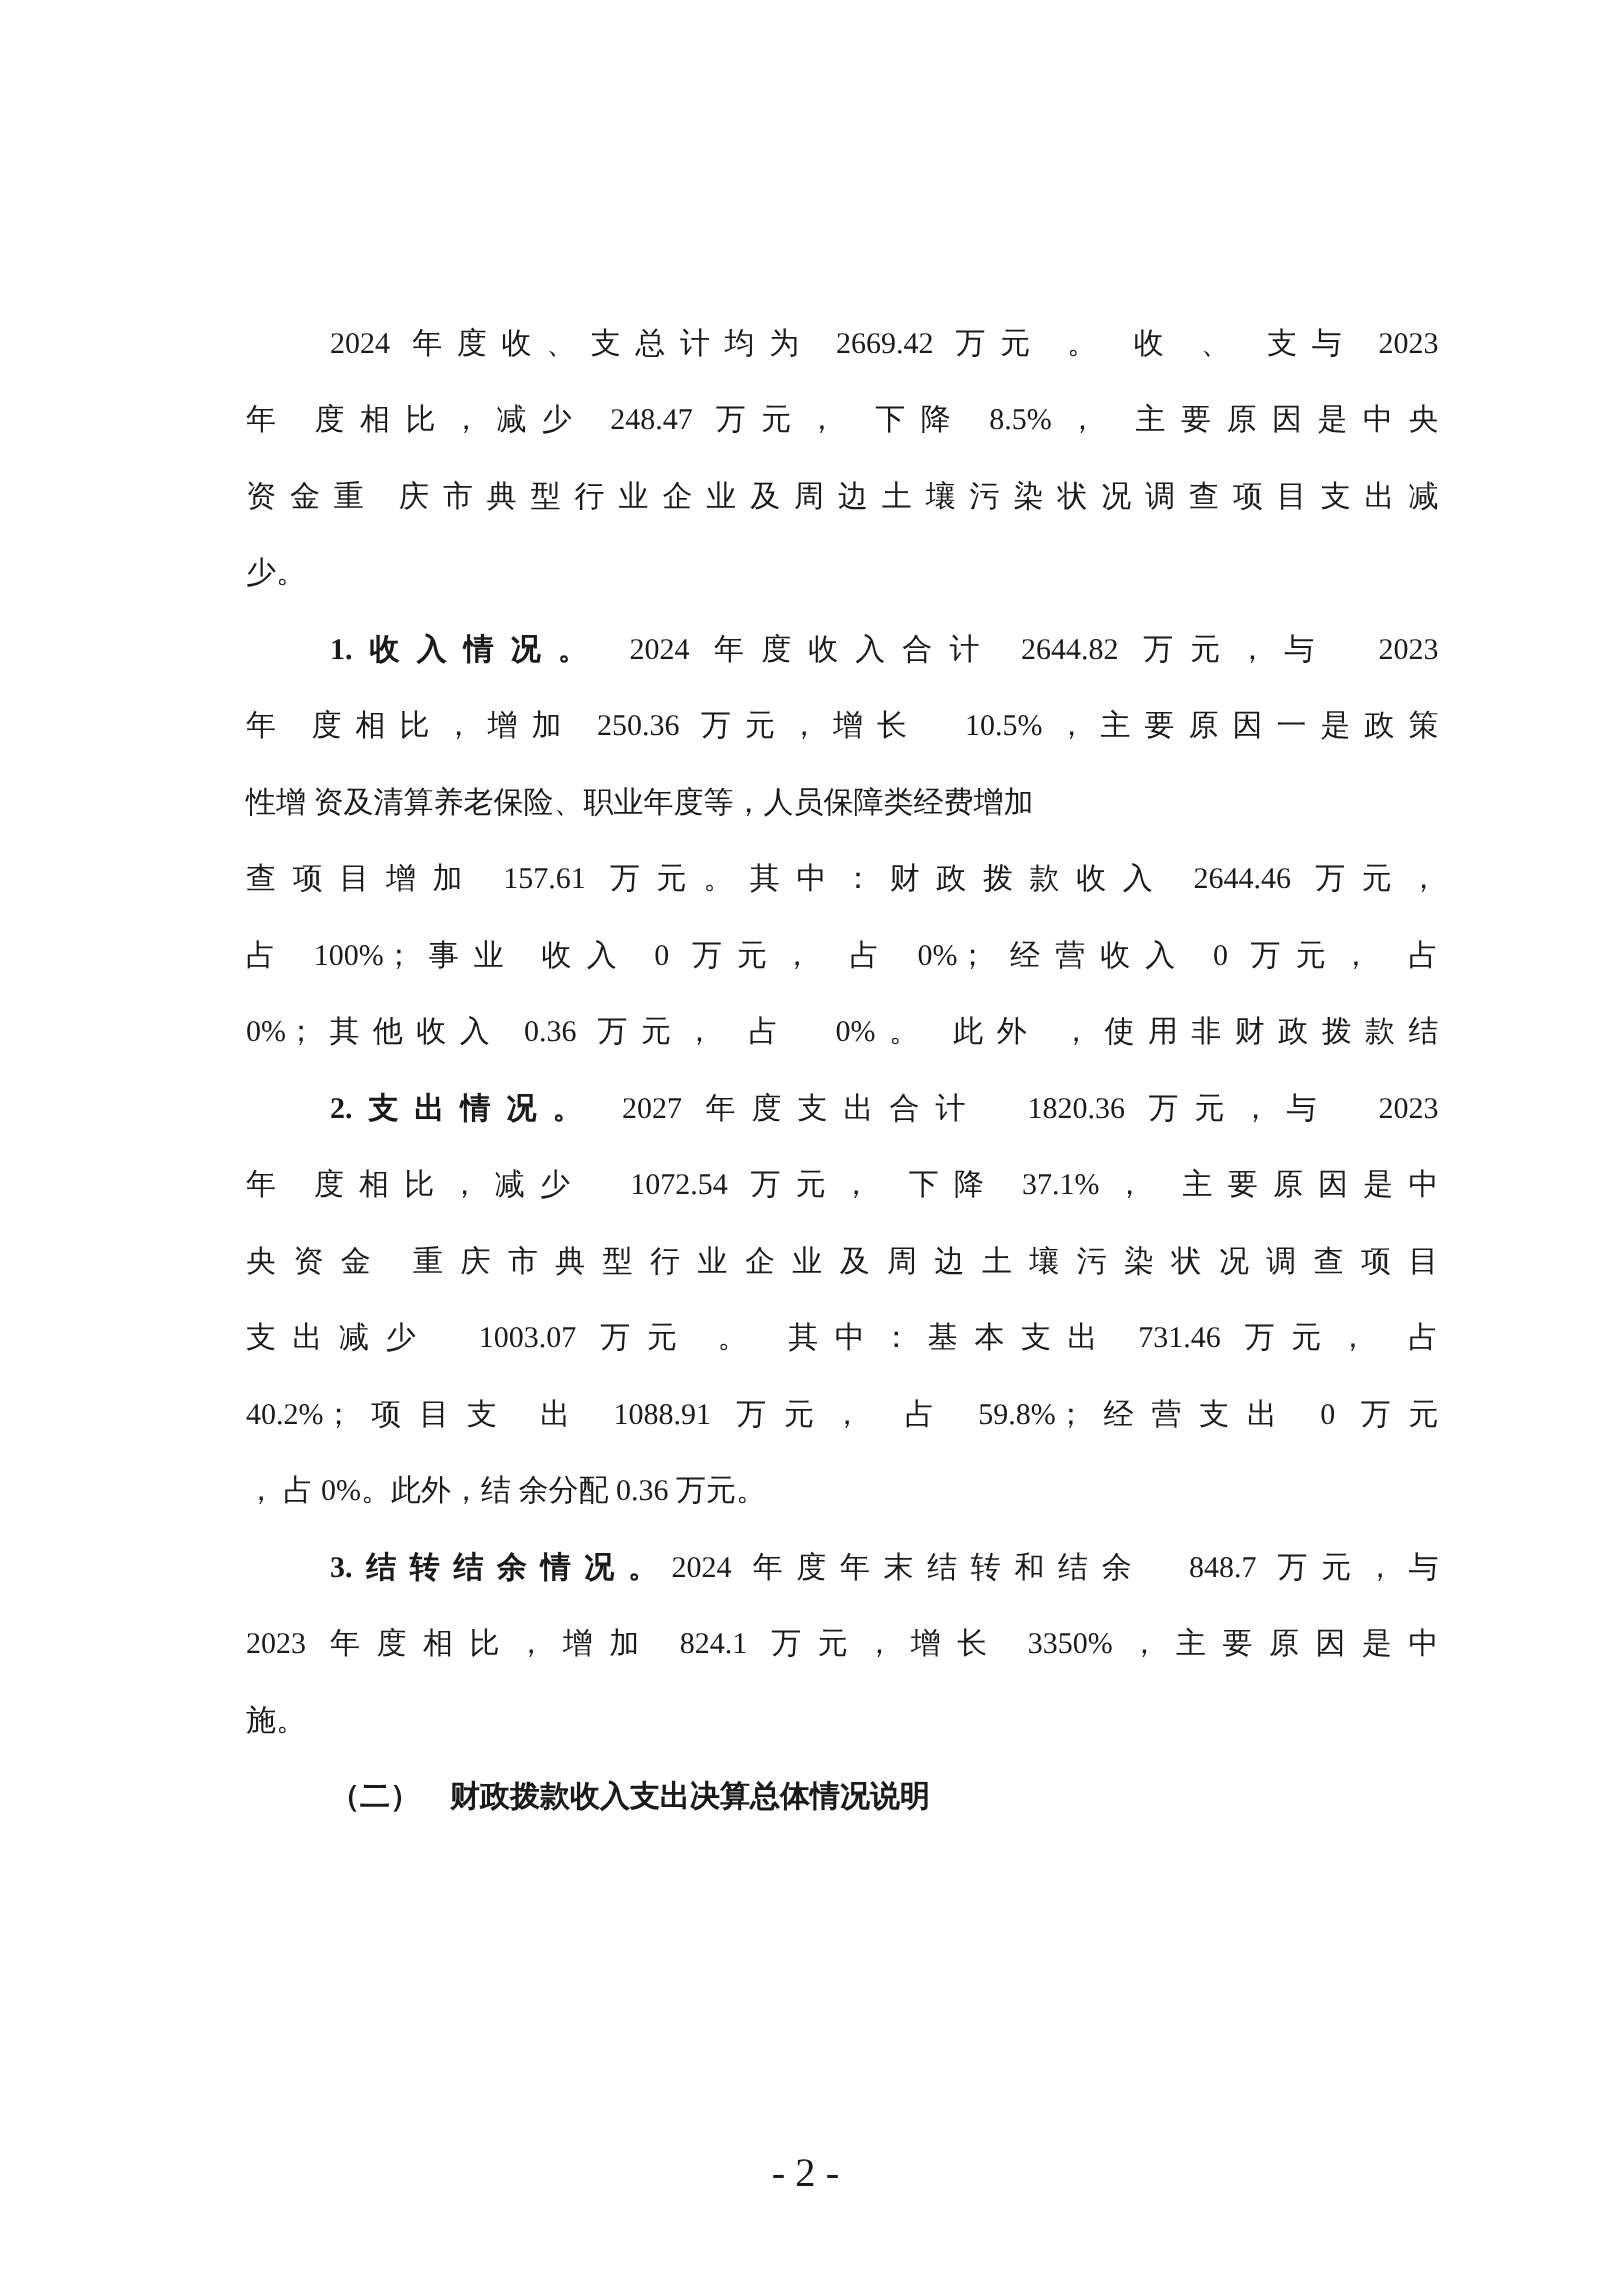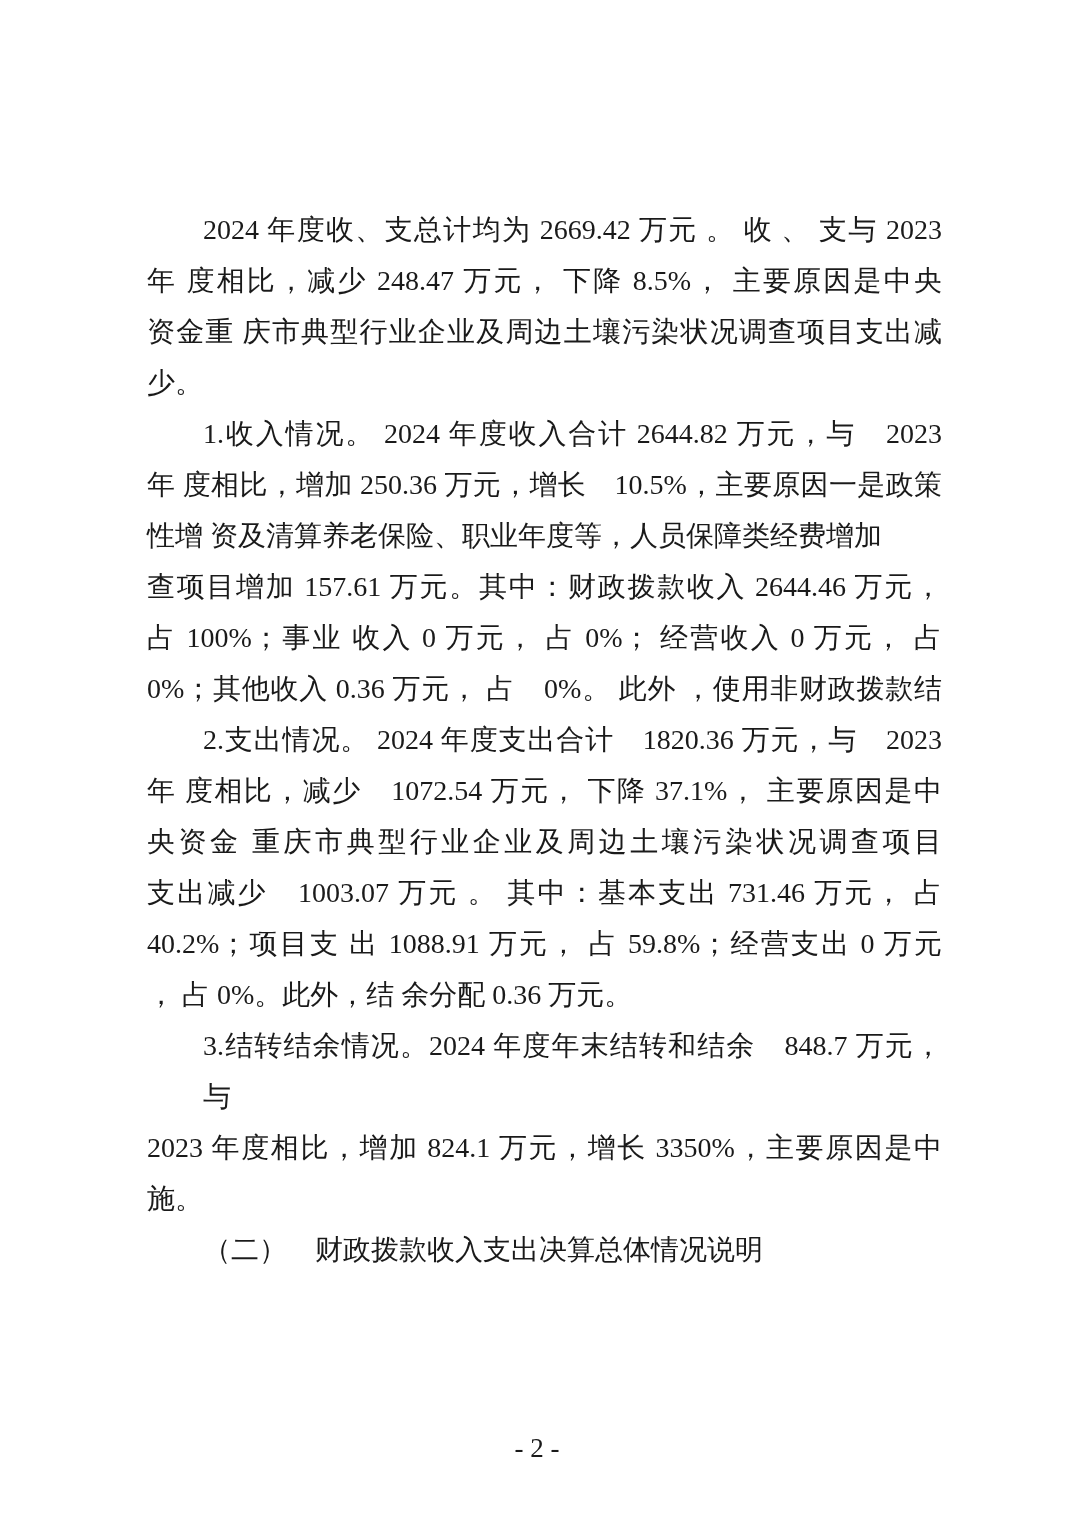--- a/index.html
+++ b/index.html
@@ -11,42 +11,42 @@
     position: relative;
     width: 1074px;
     height: 1520px;
     background: #ffffff;
     overflow: hidden;
     font-family: "Liberation Serif", "DejaVu Serif", serif;
     color: #1a1a1a;
   }
   .doc-body {
     position: absolute;
-    left: 147px;
+    left: 164px;
     top: 204px;
     width: 795px;
-    font-size: 28px;
+    font-size: 20px;
     line-height: 51px;
   }
   .paragraph {
     margin: 0;
   }
   .line {
     min-height: 51px;
     white-space: normal;
   }
   .line.justify {
     text-align: justify;
     text-align-last: justify;
   }
   .line.indent {
     padding-left: 56px;
   }
   .bold {
-    font-weight: 400;
+    font-weight: 700;
   }
   .page-number {
     position: absolute;
     top: 1428px;
     left: 0;
     width: 100%;
     text-align: center;
     font-size: 27px;
     line-height: 40px;
     color: #1a1a1a;
@@ -65,21 +65,21 @@
       </div>
       <div class="paragraph">
         <div class="line justify indent"><span class="bold">1.收入情况。</span><span> 2024 年度收入合计 2644.82 万元，与　2023</span></div>
         <div class="line justify"><span>年 度相比，增加 250.36 万元，增长　10.5%，主要原因一是政策</span></div>
         <div class="line"><span>性增 资及清算养老保险、职业年度等，人员保障类经费增加</span></div>
         <div class="line justify"><span>查项目增加 157.61 万元。其中：财政拨款收入 2644.46 万元，</span></div>
         <div class="line justify"><span>占 100%；事业 收入 0 万元， 占 0%； 经营收入 0 万元， 占</span></div>
         <div class="line justify"><span>0%；其他收入 0.36 万元， 占　0%。 此外 ，使用非财政拨款结</span></div>
       </div>
       <div class="paragraph">
-        <div class="line justify indent"><span class="bold">2.支出情况。</span><span> 2024 年度支出合计　1820.36 万元，与　2023</span></div>
+        <div class="line justify indent"><span class="bold">2.支出情况。</span><span> 2027 年度支出合计　1820.36 万元，与　2023</span></div>
         <div class="line justify"><span>年 度相比，减少　1072.54 万元， 下降 37.1%， 主要原因是中</span></div>
         <div class="line justify"><span>央资金 重庆市典型行业企业及周边土壤污染状况调查项目</span></div>
         <div class="line justify"><span>支出减少　1003.07 万元 。 其中：基本支出 731.46 万元， 占</span></div>
         <div class="line justify"><span>40.2%；项目支 出 1088.91 万元， 占 59.8%；经营支出 0 万元</span></div>
         <div class="line"><span>， 占 0%。此外，结 余分配 0.36 万元。</span></div>
       </div>
       <div class="paragraph">
         <div class="line justify indent"><span class="bold">3.结转结余情况。</span><span>2024 年度年末结转和结余　848.7 万元，与</span></div>
         <div class="line justify"><span>2023 年度相比，增加 824.1 万元，增长 3350%，主要原因是中</span></div>
         <div class="line"><span>施。</span></div>

